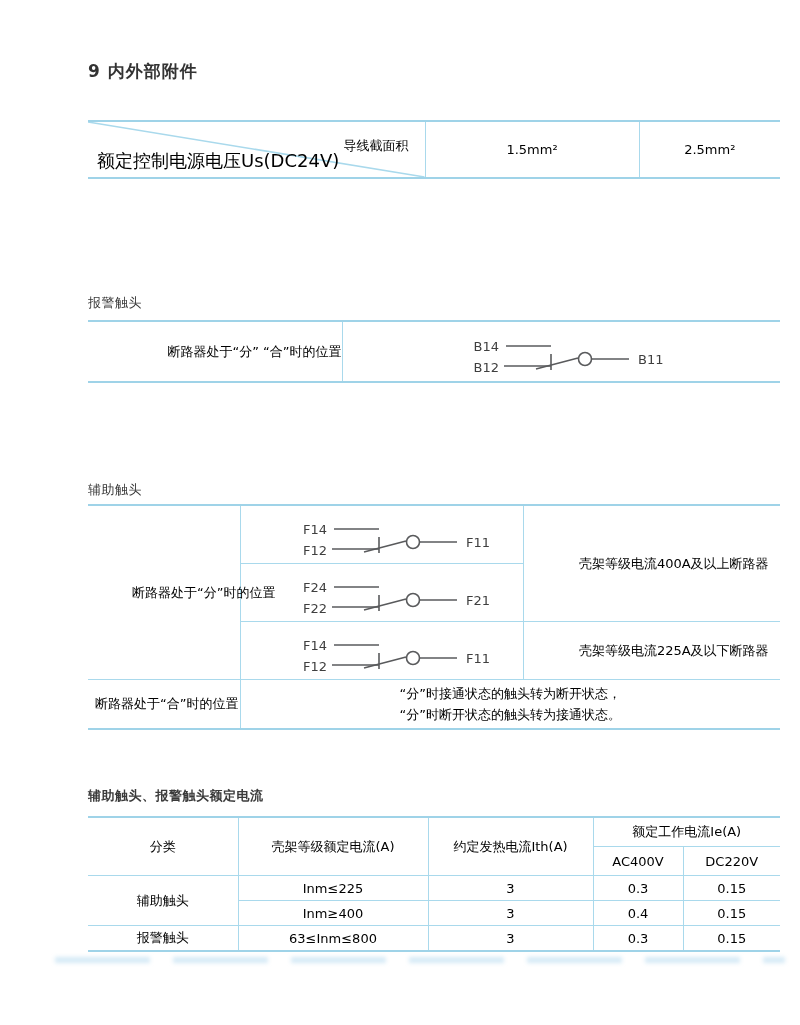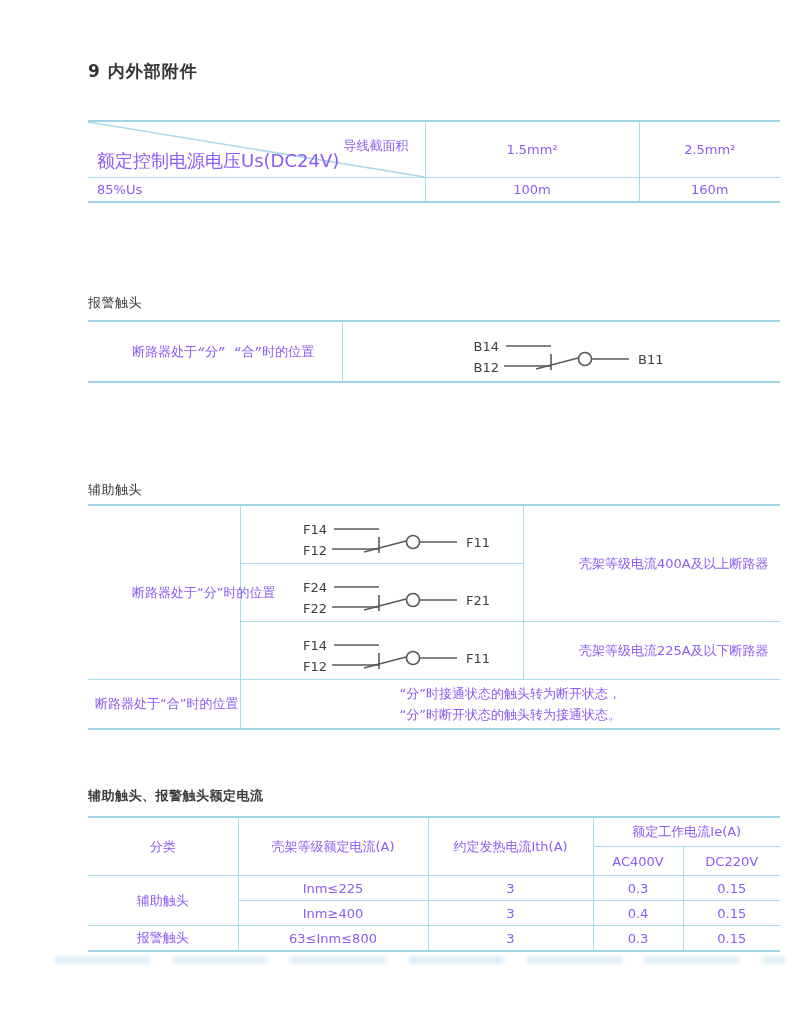--- a/index.html
+++ b/index.html
@@ -8,35 +8,35 @@
     font-family:"DejaVu Sans","Liberation Sans",sans-serif;
     color:#3f3f3f;
   }
   .abs{position:absolute;}
   .title{left:88px;top:60px;font-size:17px;font-weight:bold;color:#333;letter-spacing:1px;}
   .section-head{font-size:13px;color:#3a3a3a;letter-spacing:.5px;}
   .note{left:88px;top:241px;font-size:11.5px;color:#3f3f3f;}
 
   table{border-collapse:collapse;table-layout:fixed;width:692px;
         border-top:2px solid #9fd3e8;border-bottom:2px solid #9fd3e8;}
-  td,th{border:1px solid #a9d9ec;font-size:13px;font-weight:normal;color:#8b5cf6;
+  td,th{border:1px solid #a9d9ec;font-size:13px;font-weight:normal;color:#000000;
         text-align:center;vertical-align:middle;padding:0;}
   tr>td:first-child,tr>th:first-child{border-left:0;}
   tr>td:last-child,tr>th:last-child{border-right:0;}
 
   
   .t1 td.corner{position:relative;height:55px;}
   .t1 .corner svg{position:absolute;left:0;top:0;width:100%;height:100%;}
   .corner-top{position:absolute;right:16px;top:15px;font-size:13px;}
   .corner-bottom{position:absolute;left:9px;bottom:4px;font-size:18px;}
   .t1 tr.data td{height:23px;}
   .t1 td.rowlabel{text-align:left;padding-left:9px;}
 
   
-  .lbl{text-align:center;padding-left:17px;white-space:nowrap;font-family:Liberation Mono, monospace;}
+  .lbl{text-align:right;padding-left:17px;white-space:nowrap;}
   .lbl2{text-align:left;padding-left:7px;white-space:nowrap;margin-top:35px;}
   .two-lines{line-height:21px;}
   .alarm tr.r1 td{height:59px;}
   .alarm tr.r2 td{height:57px;}
   .aux tr.d td{height:57px;padding-left:44px;}
   .aux tr.last td{height:48px;}
   .diagcell{padding-left:30px;}
   .diagcell2{padding-left:0;}
   .diag{display:block;margin:0 auto;}
   .diag line{stroke:#595a5c;stroke-width:1.6;}
@@ -71,25 +71,20 @@
       <td class="corner">
         <svg viewBox="0 0 337 55" preserveAspectRatio="none">
           <line x1="0" y1="0" x2="337" y2="55" stroke="#a9d9ec" stroke-width="1.5"></line>
         </svg>
         <span class="corner-top">导线截面积</span>
         <span class="corner-bottom">额定控制电源电压Us(DC24V)</span>
       </td>
       <td>1.5mm²</td>
       <td>2.5mm²</td>
     </tr>
-    <tr class="data">
-      <td class="rowlabel">85%Us</td>
-      <td>100m</td>
-      <td>160m</td>
-    </tr>
   </tbody>
     </table>
 
 
   <div class="abs section-head" style="left:88px;top:294px;">报警触头</div>
 
   <table class="alarm abs" style="left:88px;top:320px;">
     <colgroup>
         <col style="width:254px">
         <col style="width:438px">

